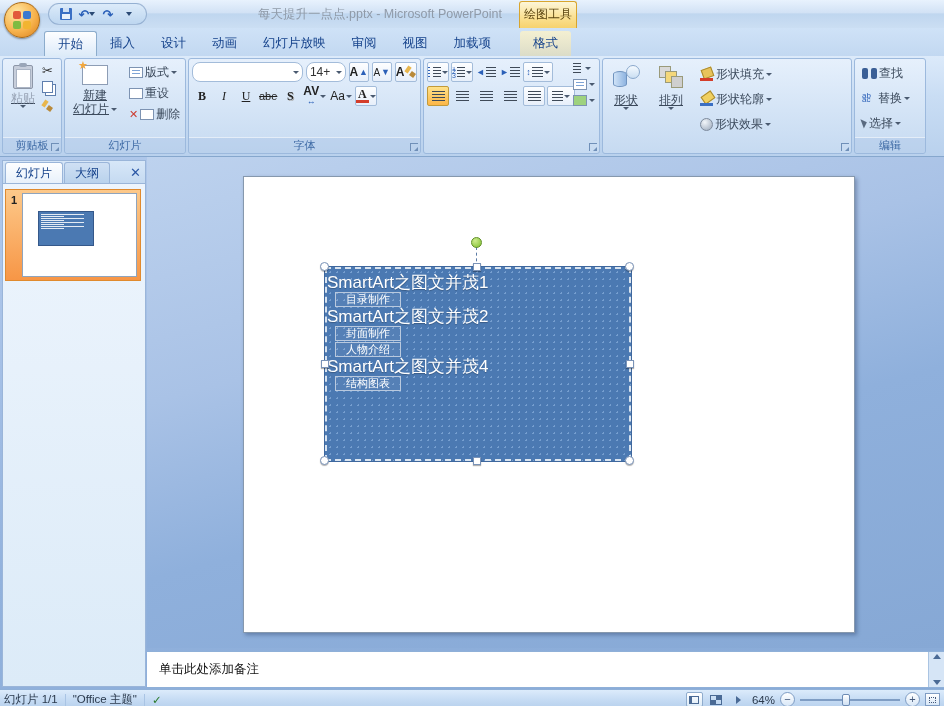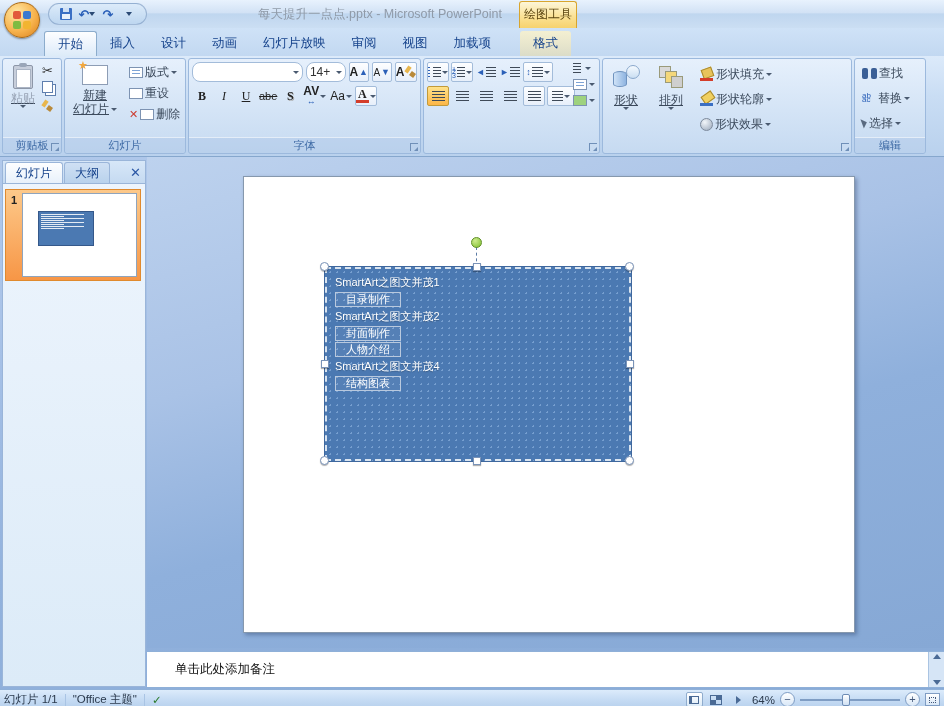--- a/index.html
+++ b/index.html
@@ -145,32 +145,32 @@
   #thumb-blue i:nth-child(odd){ width:85%; } #thumb-blue i:nth-child(even){ width:45%; }
   
   #editing-bg { position:absolute; left:147px; top:157px; width:797px; height:491px;
     background:linear-gradient(165deg,#bdd2ee 0%,#a9c2e6 35%,#8fb0dc 60%,#86a8d5 100%); }
   #slide-page { position:absolute; left:243px; top:176px; width:612px; height:457px; background:#fff;
     border:1px solid #8698ad; box-shadow:2px 2px 4px rgba(20,40,80,.35); }
   #smartart-box { position:absolute; left:325px; top:267px; width:306px; height:194px;
     background:#4b79b2;
     background-image:radial-gradient(rgba(160,195,235,.5) 1px,transparent 1px); background-size:7px 7px;
     box-shadow:0 0 0 1px #3f689e; border:2px dashed #d9e4f0; padding-top:5px; }
-  .sa-title { margin-left:8px; color:#fff; font-size:11px; line-height:17px; white-space:nowrap;
+  .sa-title { color:#fff; font-size:17px; line-height:17px; white-space:nowrap;
     text-shadow:0 1px 1px rgba(0,0,0,.25); }
   .sa-chip { margin:1px 0 1px 8px; width:66px; text-align:center; color:#fff; font-size:11px; line-height:13px;
     border:1px solid #b9c9de; background:rgba(255,255,255,.06); }
   .handle-c { position:absolute; width:9px; height:9px; border-radius:50%; background:#fff; border:1px solid #7a93b8; box-shadow:0 1px 1px rgba(0,0,0,.3); }
   .handle-s { position:absolute; width:8px; height:8px; background:#fff; border:1px solid #7a93b8; box-shadow:0 1px 1px rgba(0,0,0,.3); }
   #rotate-line { position:absolute; left:476px; top:247px; width:0; height:20px; border-left:1px dashed #5a7aa5; }
   #rotate-handle { position:absolute; left:471px; top:237px; width:11px; height:11px; border-radius:50%;
     background:radial-gradient(circle at 35% 30%,#cdeb8e,#7fbf2f); border:1px solid #5f8f25; }
   
   #notes-panel { position:absolute; left:147px; top:651px; width:797px; height:37px; background:#fff;
-    border-top:1px solid #8fb0d8; border-bottom:1px solid #8fb0d8; padding:9px 0 0 28px; font-size:12.5px; color:#111; }
+    border-top:1px solid #8fb0d8; border-bottom:1px solid #8fb0d8; padding:9px 0 0 12px; font-size:12.5px; color:#111; }
   #notes-scroll { position:absolute; right:0; top:0; width:16px; height:100%; background:#d6e5f6;
     border-left:1px solid #aac4e2; display:flex; flex-direction:column; justify-content:space-between; align-items:center; padding:2px 0; }
   .scroll-arrow { width:0; height:0; border-left:4px solid transparent; border-right:4px solid transparent; }
   .scroll-arrow.up { border-bottom:5px solid #4a6a95; }
   .scroll-arrow.down { border-top:5px solid #4a6a95; }
   
   #statusbar { position:absolute; left:0; top:689px; width:944px; height:20px;
     background:linear-gradient(#dcebfb,#c6dcf4 50%,#b6cfec); border-top:1px solid #8fb0d8;
     display:flex; align-items:center; font-size:11.5px; color:#2b3a4d; padding:0 4px; }
   .sb-sep { width:1px; height:12px; background:#a9c4e4; margin:0 7px; }

